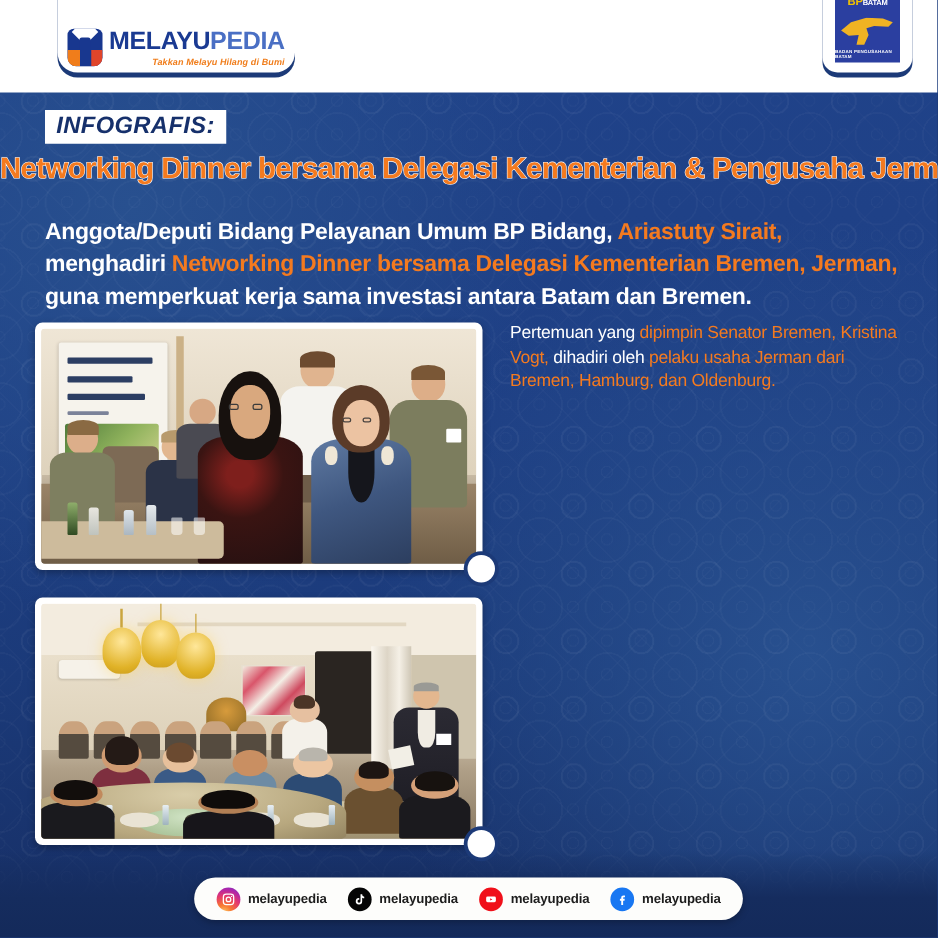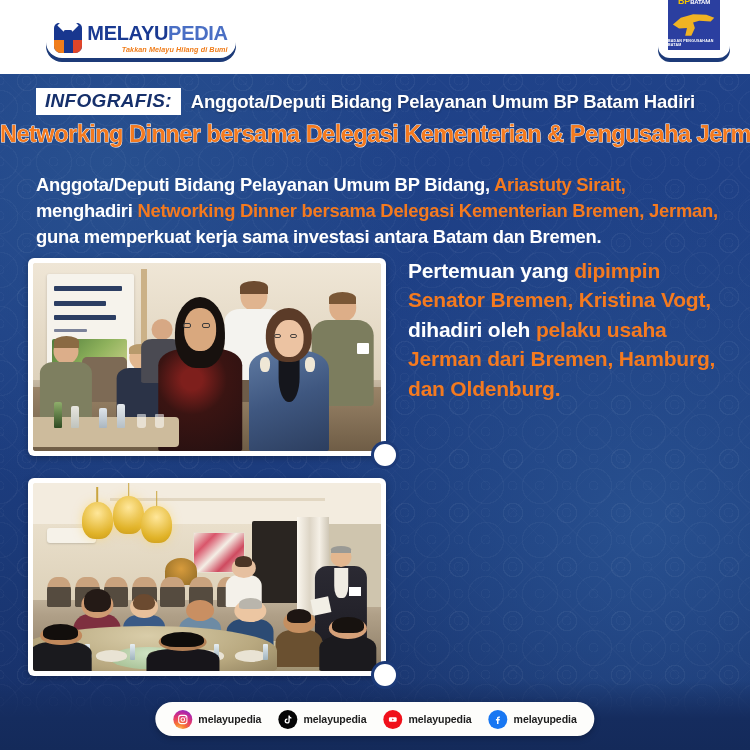--- a/index.html
+++ b/index.html
@@ -317,21 +317,21 @@
   .p2 .gh .hr{ position:absolute; left:6%; top:-4%; width:88%; height:34%; background:#0f0c0a; border-radius:50% 50% 34% 34%;}
   .p2 .row-far{ position:absolute; left:4%; top:50%; width:56%; height:16%; display:flex; gap:2%; }
   .p2 .row-far i{ flex:1; background:linear-gradient(180deg,#caa37e 0 34%, #554b3f 34%); border-radius:40% 40% 6% 6%; }
 
   
   .col{
     position:absolute; left:408px; top:256px; width:318px; z-index:4;
     color:#fff;
   }
   .para{
-    font-size:21px; font-weight:bold; line-height:1.40; letter-spacing:-.2px;
+    font-size:14px; font-weight:normal; line-height:1.40; letter-spacing:-.2px;
     margin-bottom:15px;
   }
   .para:last-child{ margin-bottom:0; }
 
   
   .social{
     position:absolute; left:50%; transform:translateX(-50%);
     bottom:14px; z-index:6;
     background:#fdfdfb; border-radius:22px;
     height:34px; padding:0 18px;
@@ -383,21 +383,20 @@
         <div class="bp-top"><span>BP</span><small>BATAM</small></div>
         <div class="bp-bird"></div>
         <div class="bp-cap">BADAN PENGUSAHAAN BATAM</div>
       </div>
     </div>
   </div>
 
   <div class="title-wrap">
     <div class="title-line1">
       <span class="chip-infografis">INFOGRAFIS:</span>
-      <span class="title-head">Anggota/Deputi Bidang Pelayanan Umum BP Batam Hadiri</span>
     </div>
     <div class="title-line2">Networking Dinner bersama Delegasi Kementerian &amp; Pengusaha Jerman</div>
   </div>
 
   <div class="intro">
     <span>Anggota/Deputi Bidang Pelayanan Umum BP Bidang, </span><span class="hl">Ariastuty Sirait,</span><span> menghadiri </span><span class="hl">Networking Dinner bersama Delegasi Kementerian Bremen, Jerman,</span><span> guna memperkuat kerja sama investasi antara Batam dan Bremen.</span>
   </div>
 
   <div class="photo" id="photo1">
     <div class="inner">

